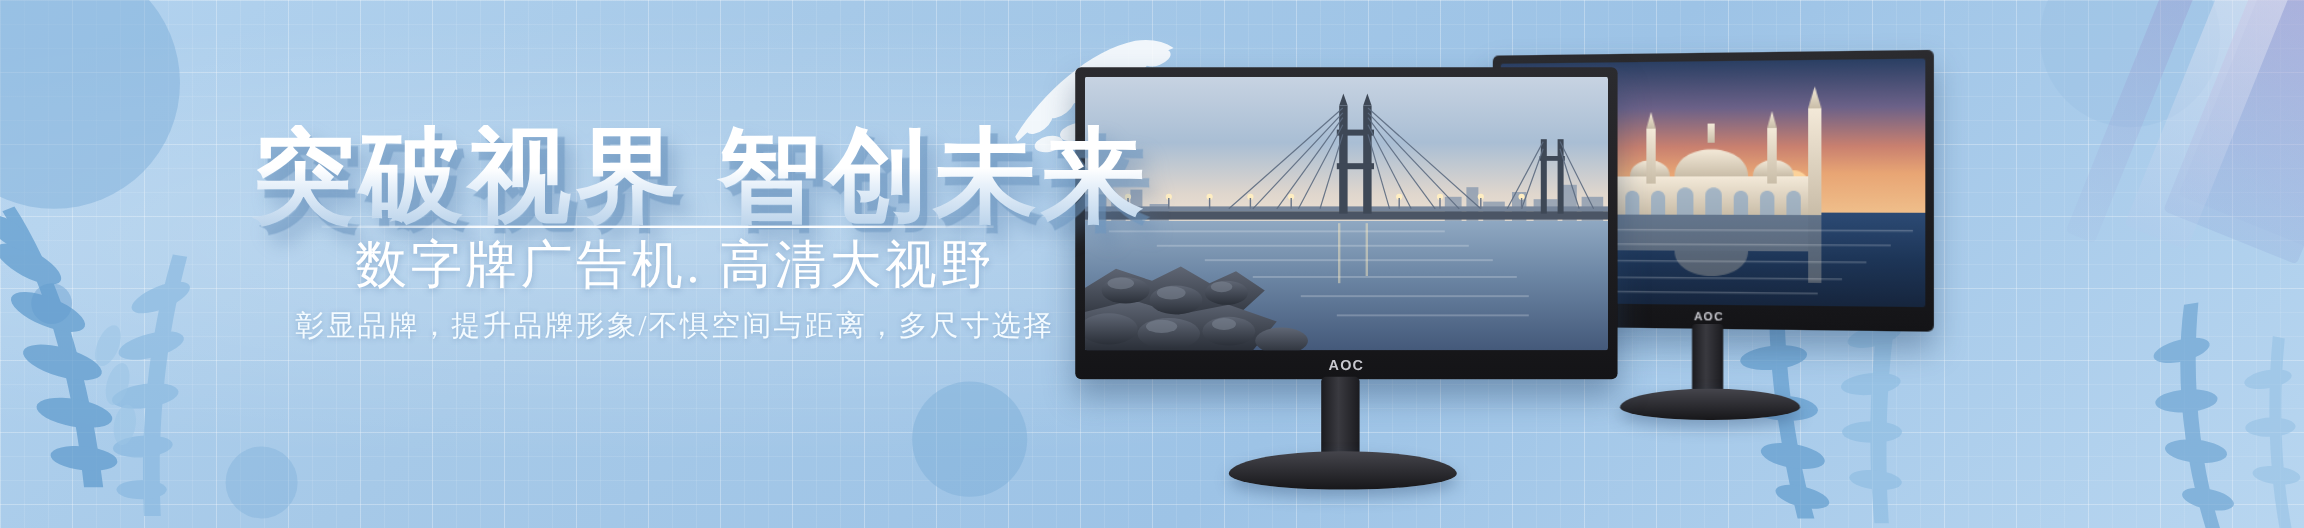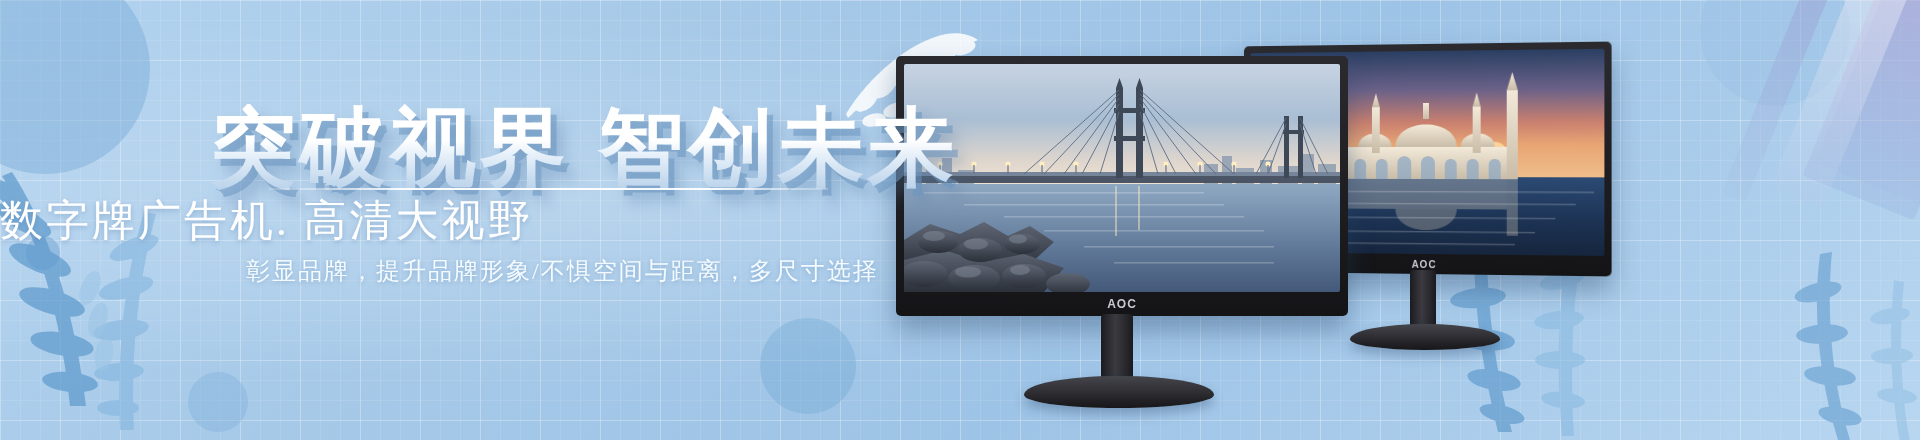--- a/index.html
+++ b/index.html
@@ -57,21 +57,21 @@
     -webkit-background-clip:text;background-clip:text;color:transparent;
     filter:drop-shadow(6px 7px 0 rgba(108,150,192,.55)) drop-shadow(9px 11px 7px rgba(80,120,165,.35));
     margin-top:36px;
   }
   .rule{
     position:absolute;left:268px;top:188px;width:560px;height:2px;
     background:linear-gradient(to right,rgba(255,255,255,.15),rgba(255,255,255,.95) 25%,rgba(255,255,255,.95) 80%,rgba(255,255,255,.2));
   }
   .subtitle{
     position:absolute;left:0;top:192px;width:1100px;
-    text-align:left;box-sizing:border-box;
+    text-align:left;padding-left:296px;box-sizing:border-box;
     font-family:"Liberation Serif","DejaVu Serif",serif;
     font-size:43px;color:#ffffff;letter-spacing:3px;white-space:nowrap;
     text-shadow:0 2px 5px rgba(90,130,175,.45);
   }
   .tagline{
     position:absolute;left:0;top:255px;width:1100px;
     text-align:left;padding-left:246px;box-sizing:border-box;
     font-family:"Liberation Serif","DejaVu Serif",serif;
     font-size:24px;color:#f4fbff;letter-spacing:2px;white-space:nowrap;
     text-shadow:0 1px 4px rgba(90,130,175,.45);

